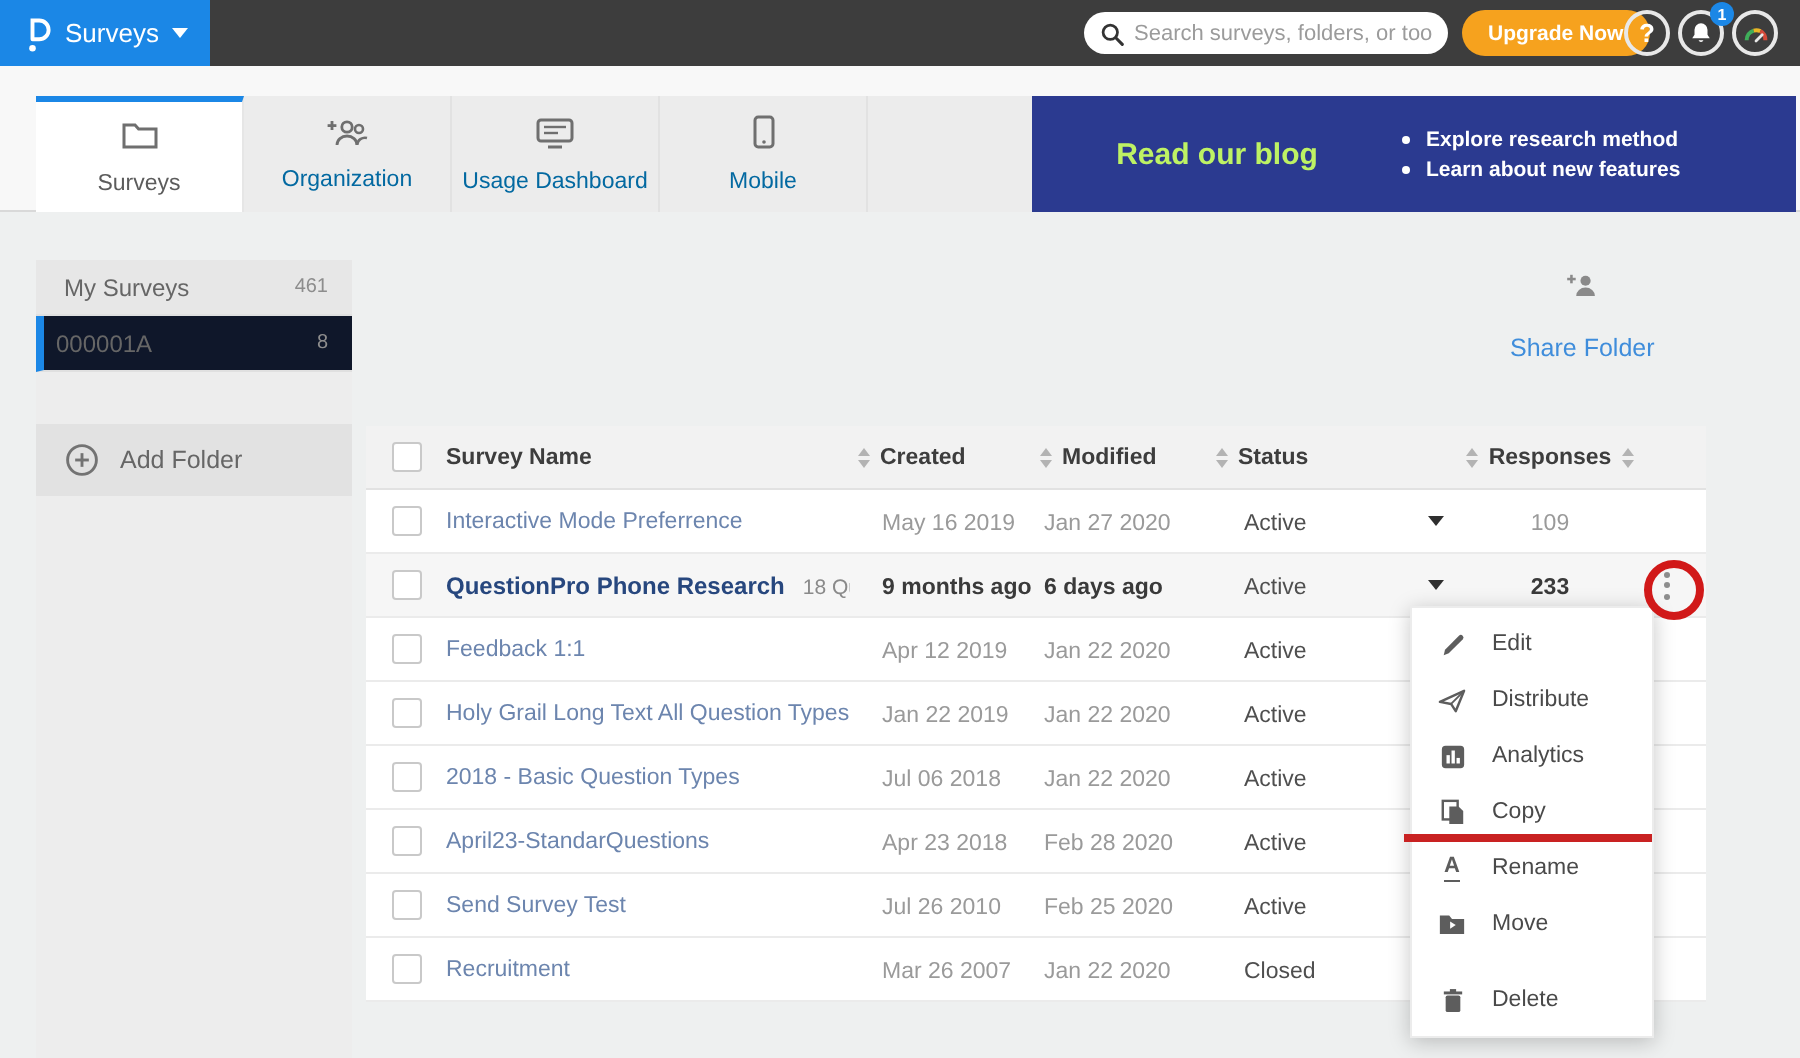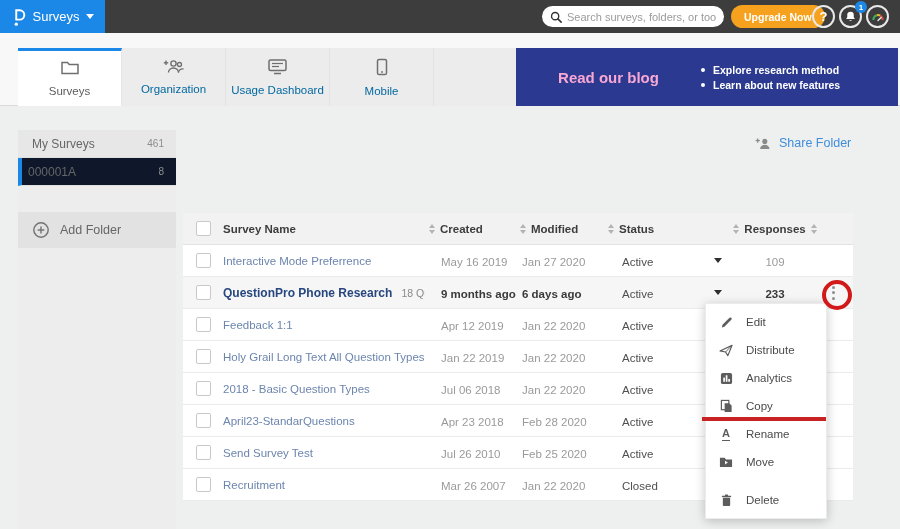--- a/index.html
+++ b/index.html
@@ -35,43 +35,43 @@
   
   .subhead { position:absolute; left:0; top:33px; width:900px; height:73px; background:#f8f8f8;
              border-bottom:1px solid #d9d9d9; }
   .tabs { position:absolute; left:18px; top:48px; width:498px; height:58px; background:#ececec; display:flex; }
   .tab { width:104px; height:58px; display:flex; flex-direction:column; align-items:center; justify-content:center;
          gap:5px; color:#0369a1; cursor:pointer; border-right:1px solid #e2e2e2; }
   .tab .tab-label { font-size:11.5px; }
   .tab.active { background:#fff; border-top:3px solid #1b87e6; border-right:1px solid #e6e6e6; color:#5c5c5c; }
   .banner { position:absolute; left:516px; top:48px; width:382px; height:58px; background:#2b3a90;
             display:flex; align-items:center; cursor:pointer; }
-  .banner-title { width:185px; text-align:center; color:#f9a8d4; font-size:15px; font-weight:bold; }
+  .banner-title { width:185px; text-align:center; color:#bef264; font-size:15px; font-weight:bold; }
   .banner-bullets { list-style:none; }
   .banner-bullets li { color:#fff; font-size:10.5px; font-weight:bold; margin:3px 0; position:relative; padding-left:12px; }
   .banner-bullets li::before { content:""; position:absolute; left:0; top:4px; width:4px; height:4px;
                                background:#fff; border-radius:50%; }
 
   
   .sidebar { position:absolute; left:18px; top:130px; width:158px; height:399px; background:#ededed; }
   .side-item { height:28px; display:flex; align-items:center; justify-content:space-between;
                padding:0 12px 0 14px; background:#e7e7e7; cursor:pointer; border-bottom:1px solid #e0e0e0; }
   .side-item .s-label { font-size:12px; color:#666; }
   .side-item .s-count { font-size:10px; color:#8d8d8d; }
   .side-item.selected { background:#0f172a; border-left:4px solid #1b87e6; padding-left:6px;justify-content:space-between; }
   .add-folder { position:absolute; left:0; top:82px; width:158px; height:36px; background:#e2e2e2;
                 display:flex; align-items:center; gap:10px; padding-left:14px; cursor:pointer; }
   .add-folder .s-label { font-size:12.5px; color:#666; }
 
   
   .new-survey-btn { position:absolute; left:184px; top:159px; width:120px; height:27px; background:#1b87e6;
                     border:none; border-radius:3px; color:#fff; font-size:12px; font-weight:bold;
                     font-family:"Liberation Sans", sans-serif; cursor:pointer; }
-  .share-folder { position:absolute; left:755px; top:136px; display:flex; align-items:center; gap:7px;
-                  cursor:pointer; }
+  .share-folder { position:absolute; left:755px; top:136px; display:flex; align-items:center; gap:18px;
+                  cursor:pointer;flex-direction:column; }
   .share-folder .sf-label { color:#3f8ddb; font-size:12.5px; }
 
   
   .table { position:absolute; left:183px; top:213px; width:670px; background:#86efac; }
   .trow, .thead { display:flex; align-items:center; height:32px; }
   .thead { background:#f2f2f2; border-bottom:1px solid #e2e2e2; }
   .trow { border-bottom:1px solid #ebebeb; background:#fff; }
   .trow.hl { background:#f6f6f6; }
   .c-cb   { width:40px; display:flex; justify-content:center; }
   .c-name { flex:1; display:flex; align-items:baseline; gap:9px; overflow:hidden; }

